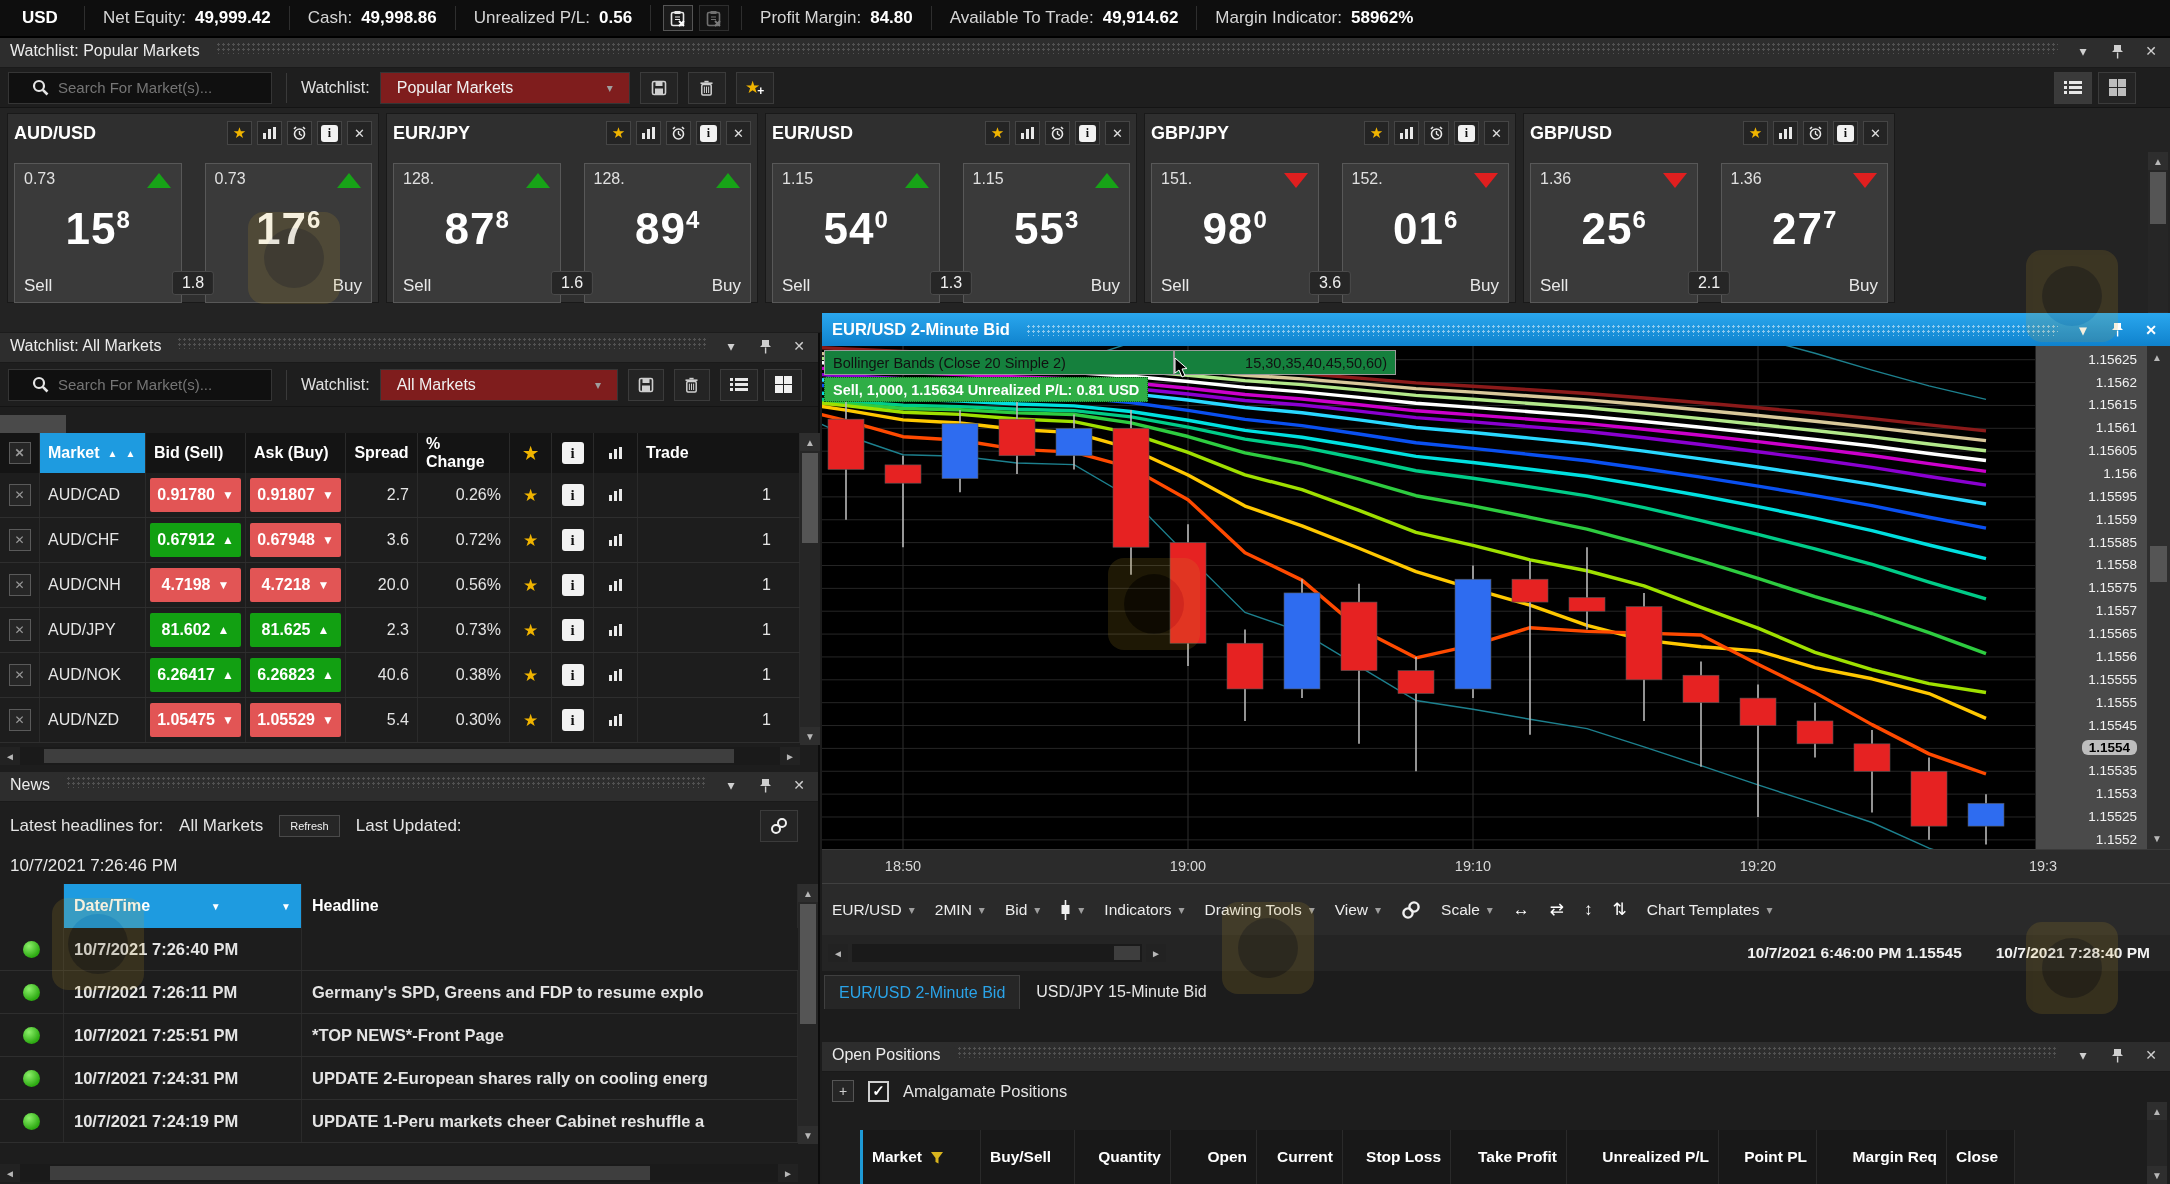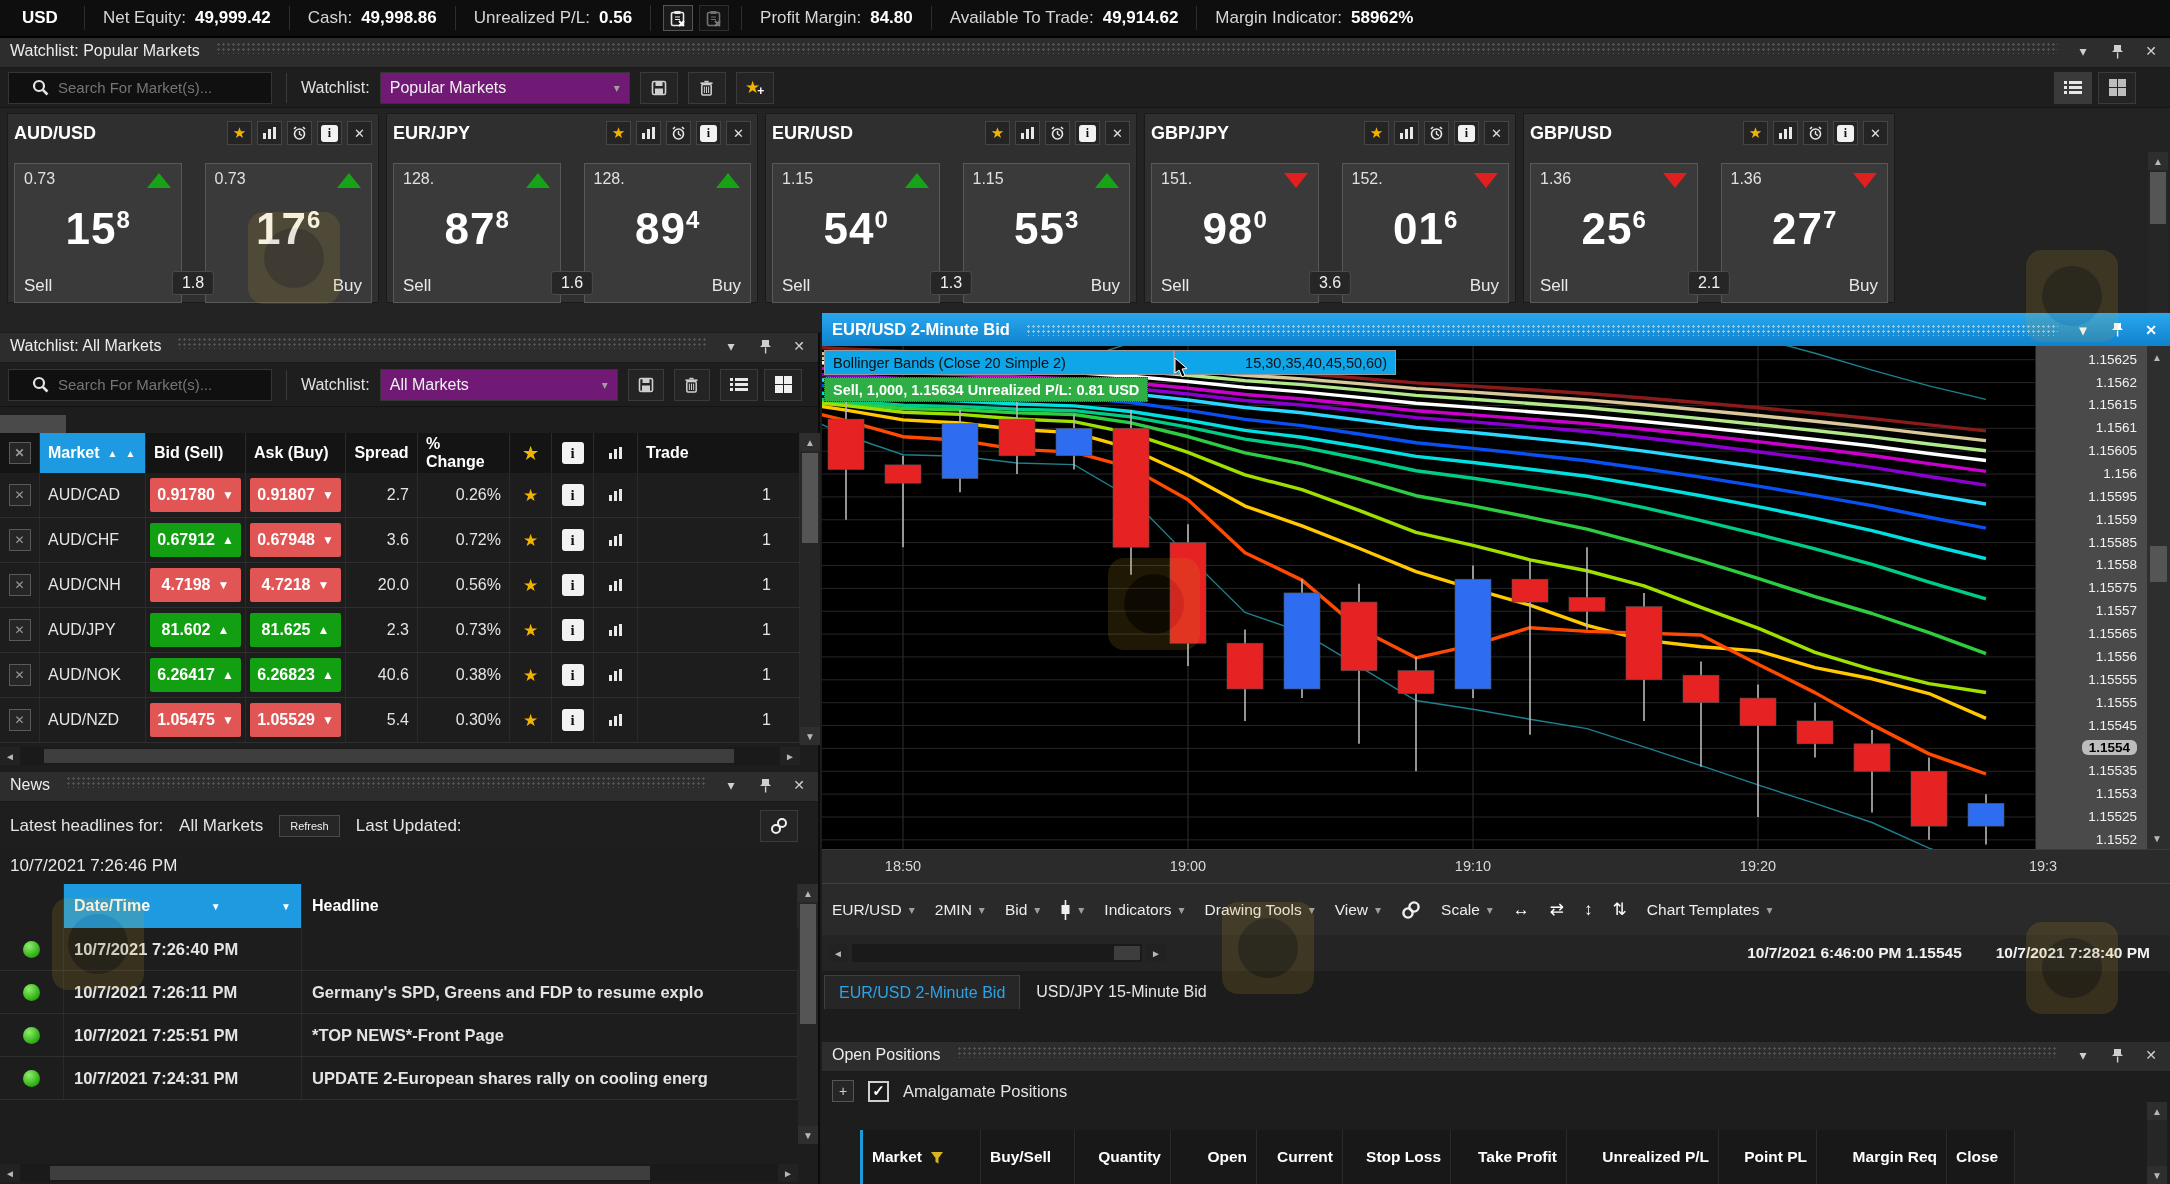--- a/index.html
+++ b/index.html
@@ -19,21 +19,21 @@
 .panel-header{height:30px;background:#2d2d2d;display:flex;align-items:flex-start;padding:4px 10px;font-size:16px;position:relative;border-bottom:1px solid #1a1a1a}
 .panel-title{white-space:nowrap;color:#ececec}
 .dots{flex:1;height:12px;margin:0 16px;background-image:radial-gradient(#525252 1px,transparent 1.3px);background-size:5px 5px}
 .hicons{display:flex;gap:16px;align-items:center}
 .hic{width:18px;height:18px;display:flex;align-items:center;justify-content:center;font-size:14px;color:#cfcfcf}
 .toolbar{display:flex;align-items:center;gap:10px;background:#1e1e1e;padding:0 8px;border-bottom:1px solid #141414}
 .searchbox{display:flex;align-items:center;background:#101010;border:1px solid #353535;height:32px;padding:0 23px;gap:9px}
 .searchbox input{background:transparent;border:none;color:#c8c8c8;font-size:15px;width:190px;outline:none;font-family:inherit}
 .vsep{width:1px;height:30px;background:#3a3a3a;margin:0 4px}
 .wl-label{font-size:16px;color:#e0e0e0}
-.wl-select{display:flex;align-items:center;justify-content:space-between;background:#701a75;border:1px solid #353535;height:32px;width:250px;padding:0 9px;font-size:16px;color:#f0f0f0}
+.wl-select{display:flex;align-items:center;justify-content:space-between;background:#7f1d1d;border:1px solid #353535;height:32px;width:250px;padding:0 16px;font-size:16px;color:#f0f0f0}
 .caret{color:#9f9f9f;font-size:12px}
 .tbtn{width:38px;height:32px;background:#242424;border:1px solid #3b3b3b;display:flex;align-items:center;justify-content:center}
 .tbtn.active{background:#3a3a3a}
 .right-cluster{margin-left:auto;display:flex;gap:6px;padding-right:26px}
 
 #popular{position:absolute;left:0;top:38px;width:2170px;height:294px;background:#232323}
 .tiles-row{display:flex;gap:7px;padding:5px 7px}
 .tile{width:372px;height:190px;background:#2f2f2f;border:1px solid #191919;padding:3px 6px;position:relative}
 .tile-head{display:flex;align-items:center;height:32px}
 .tile-name{font-weight:bold;font-size:18px;color:#fff}
@@ -98,21 +98,21 @@
 #chart-panel{position:absolute;left:822px;top:313px;width:1348px;height:709px;background:#1c1c1c}
 .chart-titlebar{height:33px;background:linear-gradient(#2aa7ee,#0f82cd);display:flex;align-items:center;padding:0 10px;font-size:16.5px;font-weight:bold;color:#fff}
 .chart-titlebar .dots{background-image:radial-gradient(rgba(255,255,255,.5) 1px,transparent 1.3px)}
 .chart-titlebar .hic{color:#fff}
 #plot-wrap{position:absolute;left:0;top:33px;width:1348px;height:503px;background:#000;overflow:hidden}
 #plot-svg{position:absolute;left:0;top:0}
 #price-axis{position:absolute;left:1213px;top:0;width:112px;height:503px;background:#4a4a4a;border-left:1px solid #222}
 .ptick{position:absolute;right:10px;font-size:13.5px;color:#f2f2f2;white-space:nowrap}
 .ptick.cur{background:#bdbdbd;color:#000000;border-radius:6px;padding:0 7px;font-weight:bold}
 #chart-vscroll{position:absolute;left:1325px;top:0;width:23px;height:503px;background:#2e2e2e}
-.ov-white{position:absolute;height:25px;background:#0ea5e9;border:1px solid #9a9a9a;color:#111;font-size:14.5px;display:flex;align-items:center;padding:0 8px;white-space:nowrap;overflow:hidden}
+.ov-white{position:absolute;height:25px;background:#15803d;border:1px solid #9a9a9a;color:#111;font-size:14.5px;display:flex;align-items:center;padding:0 8px;white-space:nowrap;overflow:hidden}
 .ov-green{position:absolute;height:25px;background:#2fae46;border:1px dotted #0c5c1c;color:#fff;font-size:14.5px;font-weight:bold;display:flex;align-items:center;padding:0 8px;white-space:nowrap}
 #time-axis{position:absolute;left:0;top:536px;width:1348px;height:34px;background:#2b2b2b;border-top:1px solid #3a3a3a}
 .ttick{position:absolute;top:8px;transform:translateX(-50%);font-size:14.5px;color:#d8d8d8}
 #chart-toolbar{position:absolute;left:0;top:570px;width:1348px;height:52px;background:#2a2a2a;border-top:1px solid #404040;display:flex;align-items:center;gap:20px;padding:0 10px;font-size:15.5px}
 .ct-item{display:flex;align-items:center;gap:7px;color:#ececec;white-space:nowrap}
 .ct-glyph{font-size:17px;color:#fff}
 #chart-scrollrow{position:absolute;left:0;top:622px;width:1348px;height:36px;background:#242424;display:flex;align-items:center;padding:0 6px;gap:4px}
 .range-stamps{margin-left:auto;display:flex;gap:34px;font-size:15.5px;color:#f2f2f2;padding-right:14px;font-weight:bold}
 #chart-tabs{position:absolute;left:0;top:658px;width:1348px;height:42px;background:#1c1c1c;display:flex;align-items:flex-start;gap:2px;padding:4px 2px 0 2px}
 .ctab{height:34px;display:flex;align-items:center;padding:0 14px;font-size:16px;color:#e6e6e6;background:#1c1c1c}
@@ -854,20 +854,31 @@
         </div>
         <div class="nrow news-grid">
           <div class="ncell">
             <span class="gdot"></span>
           </div>
           <div class="ncell">
             <span>10/7/2021 7:24:31 PM</span>
           </div>
           <div class="ncell">
             <span>UPDATE 2-European shares rally on cooling energ</span>
+          </div>
+        </div>
+        <div class="nrow news-grid">
+          <div class="ncell">
+            <span class="gdot"></span>
+          </div>
+          <div class="ncell">
+            <span>10/7/2021 7:24:19 PM</span>
+          </div>
+          <div class="ncell">
+            <span>UPDATE 1-Peru markets cheer Cabinet reshuffle a</span>
           </div>
         </div>
       </div>
     <div class="vscroll" style="left:798px;top:112px;height:260px">
       <div class="vs-btn" style="top:0">▲</div>
       <div class="vs-thumb" style="top:20px;height:120px"></div>
       <div class="vs-btn" style="bottom:0">▼</div>
     </div>
     <div class="hscroll" style="left:0;top:392px;width:798px">
       <div class="hs-btn">◄</div>

